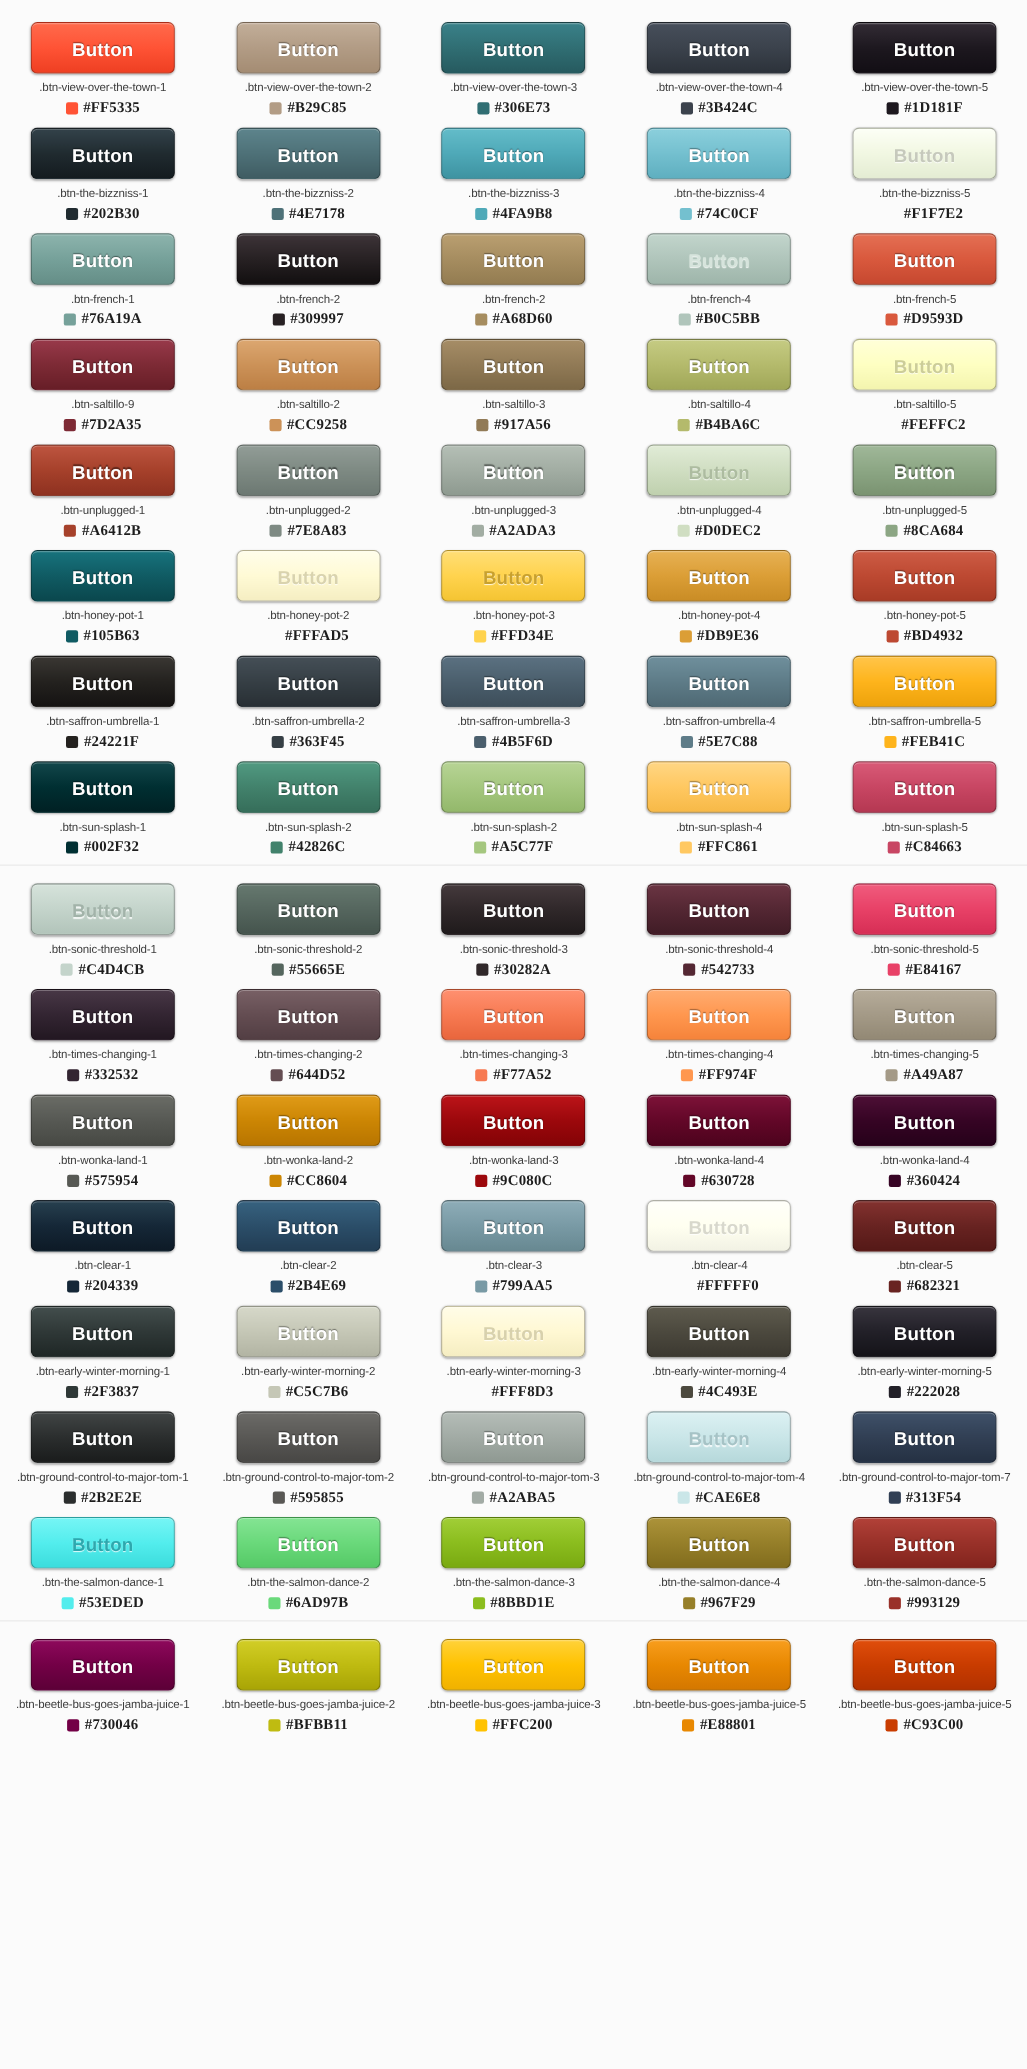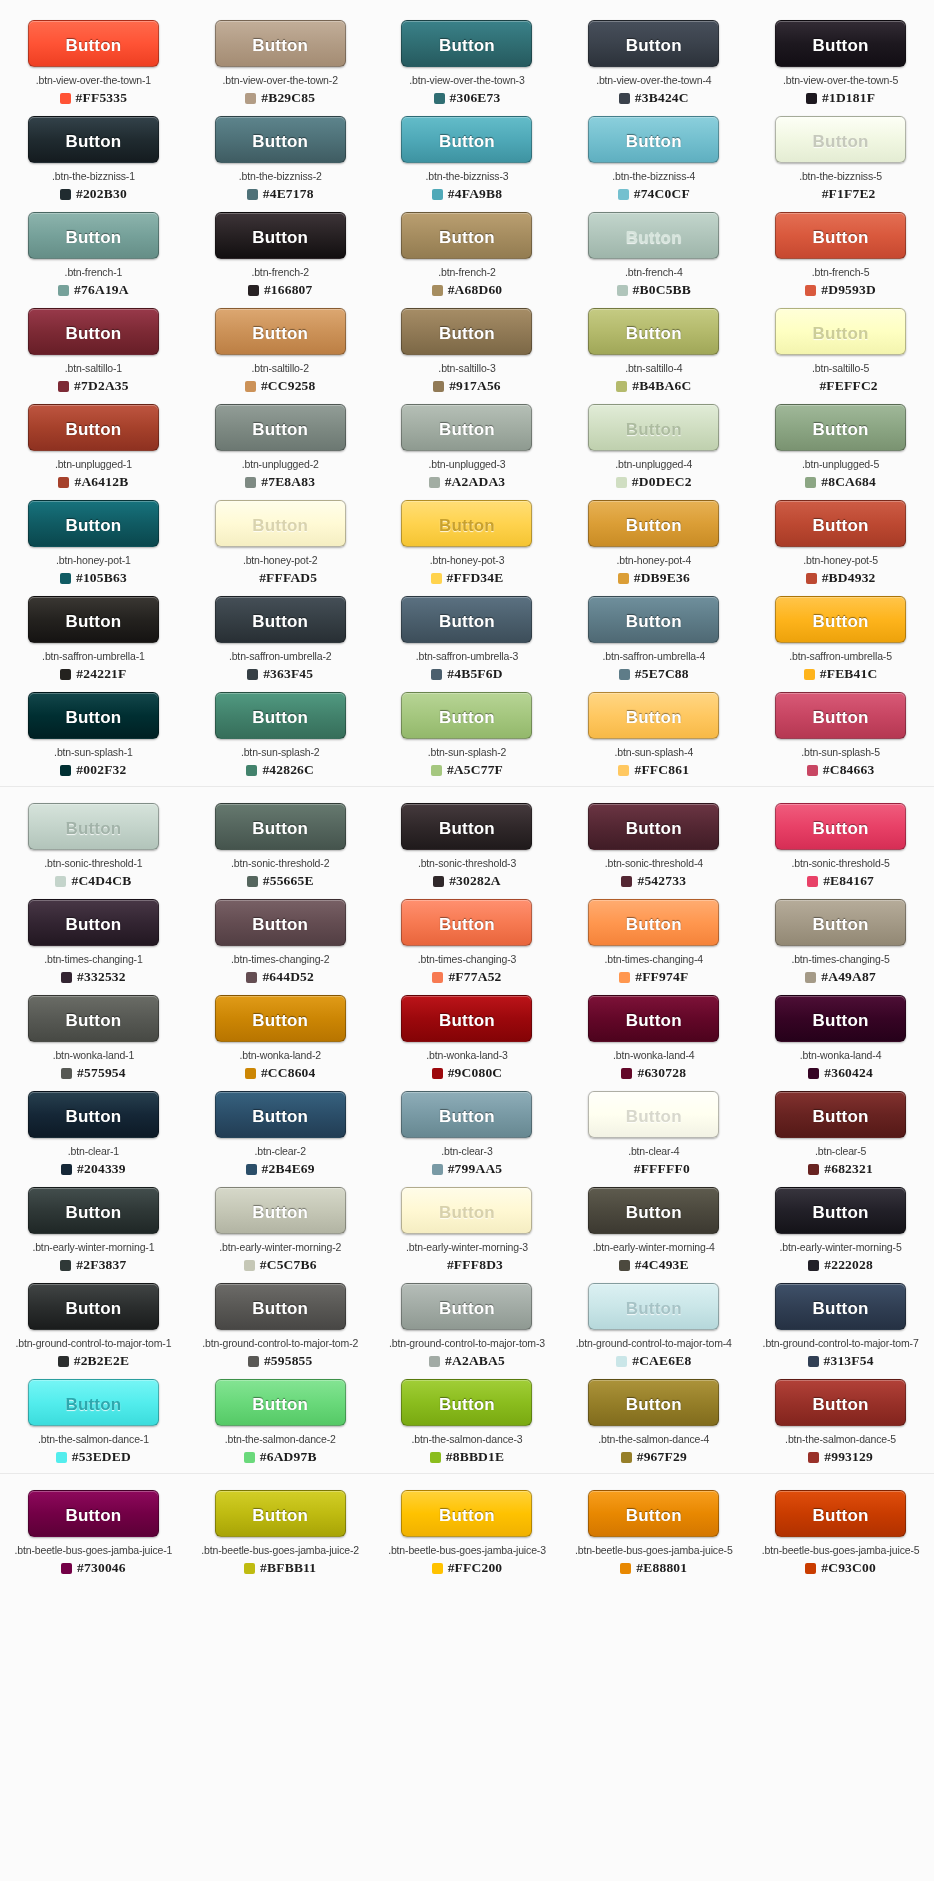--- a/index.html
+++ b/index.html
@@ -237,21 +237,21 @@
           </div>
         </div>
         <div class="swatch-cell">
           <button class="btn" style="background: linear-gradient(rgb(61, 52, 56) 0%, rgb(39, 33, 35) 50%, rgb(18, 15, 16) 100%); color: rgb(255, 255, 255); text-shadow: rgba(0, 0, 0, 0.45) 0px -1px 1px;">
             <span class="btn-label">Button</span>
           </button>
           <div class="meta">
             <div class="cls">.btn-french-2</div>
             <div class="hexline">
               <span class="chip" style="background: rgb(39, 33, 35);"></span>
-              <span class="hex">#166807</span>
+              <span class="hex">#309997</span>
             </div>
           </div>
         </div>
         <div class="swatch-cell">
           <button class="btn" style="background: linear-gradient(rgb(186, 159, 113) 0%, rgb(166, 141, 96) 50%, rgb(147, 124, 81) 100%); color: rgb(255, 255, 255); text-shadow: rgba(0, 0, 0, 0.45) 0px -1px 1px;">
             <span class="btn-label">Button</span>
           </button>
           <div class="meta">
             <div class="cls">.btn-french-2</div>
             <div class="hexline">
@@ -284,21 +284,21 @@
             </div>
           </div>
         </div>
       </div>
       <div class="pal-row">
         <div class="swatch-cell">
           <button class="btn" style="background: linear-gradient(rgb(152, 57, 74) 0%, rgb(125, 42, 53) 50%, rgb(103, 30, 39) 100%); color: rgb(255, 255, 255); text-shadow: rgba(0, 0, 0, 0.45) 0px -1px 1px;">
             <span class="btn-label">Button</span>
           </button>
           <div class="meta">
-            <div class="cls">.btn-saltillo-1</div>
+            <div class="cls">.btn-saltillo-9</div>
             <div class="hexline">
               <span class="chip" style="background: rgb(125, 42, 53);"></span>
               <span class="hex">#7D2A35</span>
             </div>
           </div>
         </div>
         <div class="swatch-cell">
           <button class="btn" style="background: linear-gradient(rgb(220, 167, 113) 0%, rgb(204, 146, 88) 50%, rgb(188, 127, 68) 100%); color: rgb(255, 255, 255); text-shadow: rgba(0, 0, 0, 0.45) 0px -1px 1px;">
             <span class="btn-label">Button</span>
           </button>

